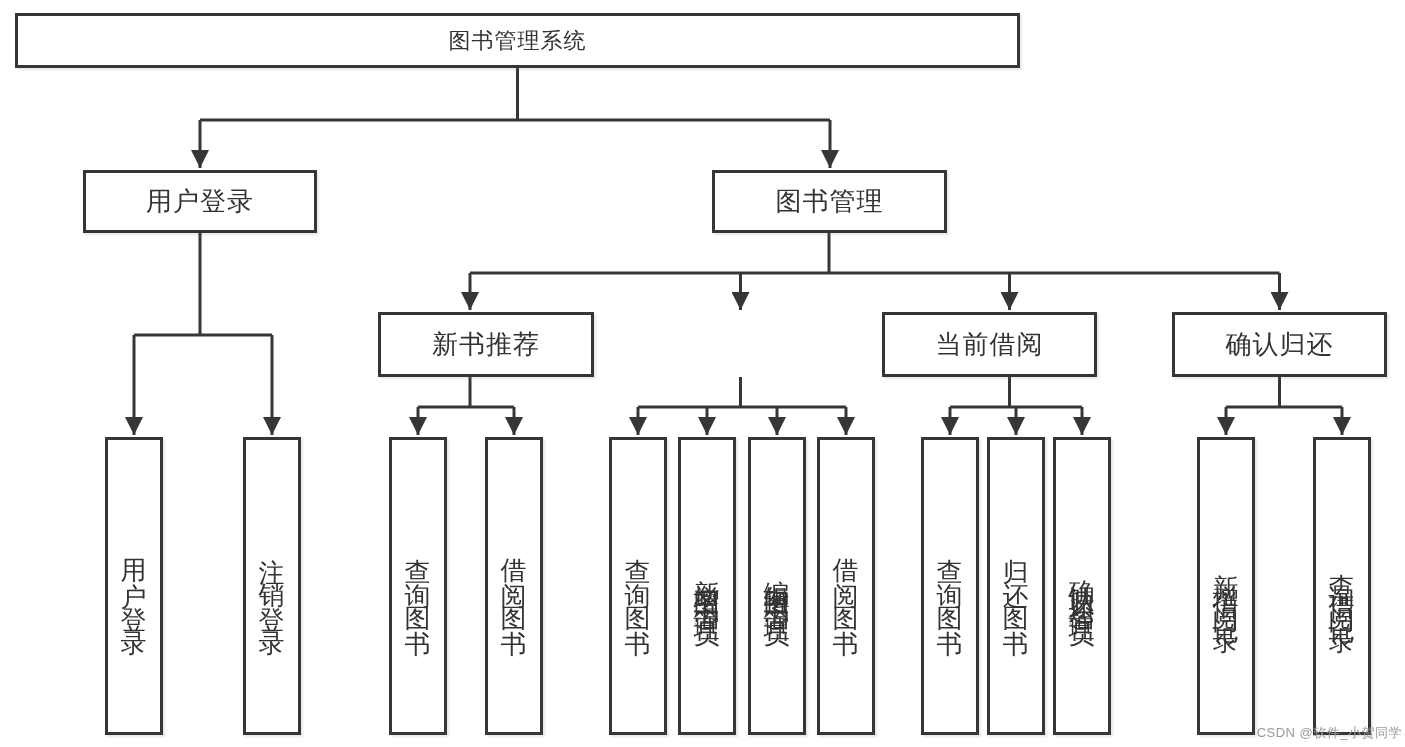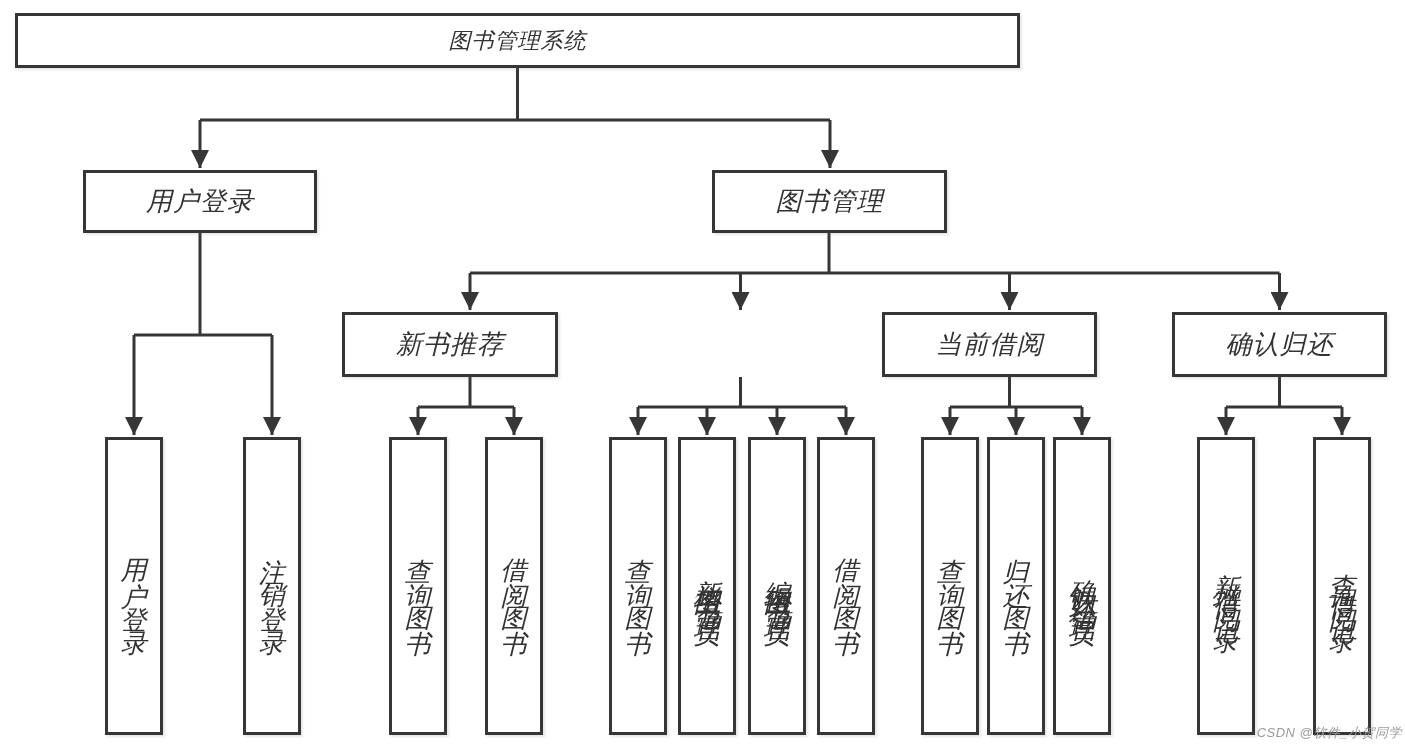--- a/index.html
+++ b/index.html
@@ -2,21 +2,20 @@
 <html><head>
 <meta charset="utf-8">
 <style>
   html,body{margin:0;padding:0;background:#ffffff;}
   .stage{
     position:relative;
     width:1405px;height:747px;
     background:#ffffff;
     font-family:"Liberation Sans", sans-serif;
     overflow:hidden;
-    font-style:italic;
   }
   .stage svg{position:absolute;left:0;top:0;}
   .node{
     position:absolute;
     box-sizing:border-box;
     border:3px solid #363636;
     background:#ffffff;
     color:#333333;
     display:flex;align-items:center;justify-content:center;
     box-shadow:2px 2px 2px rgba(120,120,120,0.18);
@@ -86,21 +85,21 @@
     <path class="ln" d="M1279.5 377 V407 M1226 407 H1342"></path>
     <path class="ln" d="M1226 407 V435" marker-end="url(#arrow)"></path>
     <path class="ln" d="M1342 407 V435" marker-end="url(#arrow)"></path>
   </svg>
 
   <div class="node root" style="left:15px;top:13px;width:1005px;height:55px">图书管理系统</div>
 
   <div class="node" style="left:83px;top:170px;width:234px;height:63px">用户登录</div>
   <div class="node" style="left:712px;top:170px;width:235px;height:63px">图书管理</div>
 
-  <div class="node" style="left:342px;top:312px;width:216px;height:65px">新书推荐</div>
+  <div class="node" style="left:378px;top:312px;width:216px;height:65px">新书推荐</div>
   <div class="node" style="left:882px;top:312px;width:215px;height:65px">当前借阅</div>
   <div class="node" style="left:1172px;top:312px;width:215px;height:65px">确认归还</div>
 
   <div class="node leaf" style="left:105px;top:437px;width:58px;height:298px">
     <span class="vtext" style="letter-spacing: 24px;">用户登录</span>
   </div>
   <div class="node leaf" style="left:243px;top:437px;width:58px;height:298px">
     <span class="vtext" style="letter-spacing: 24px;">注销登录</span>
   </div>
 

